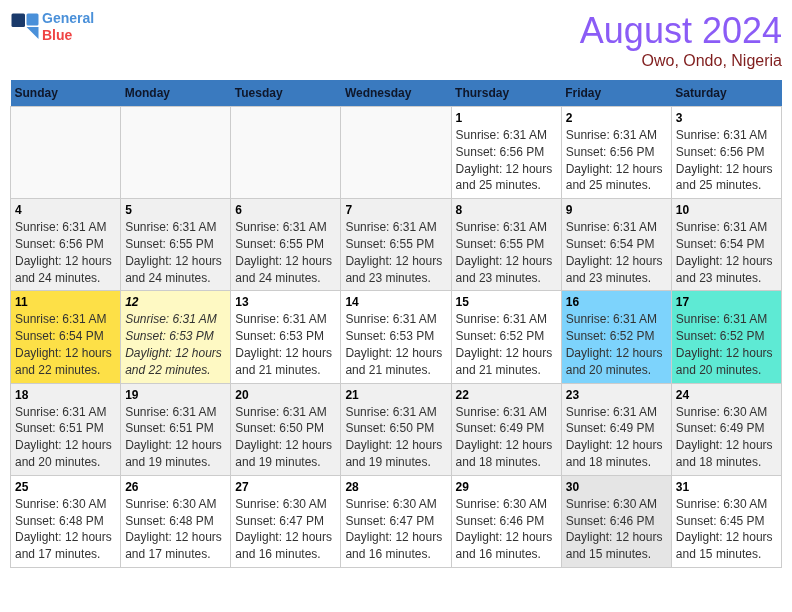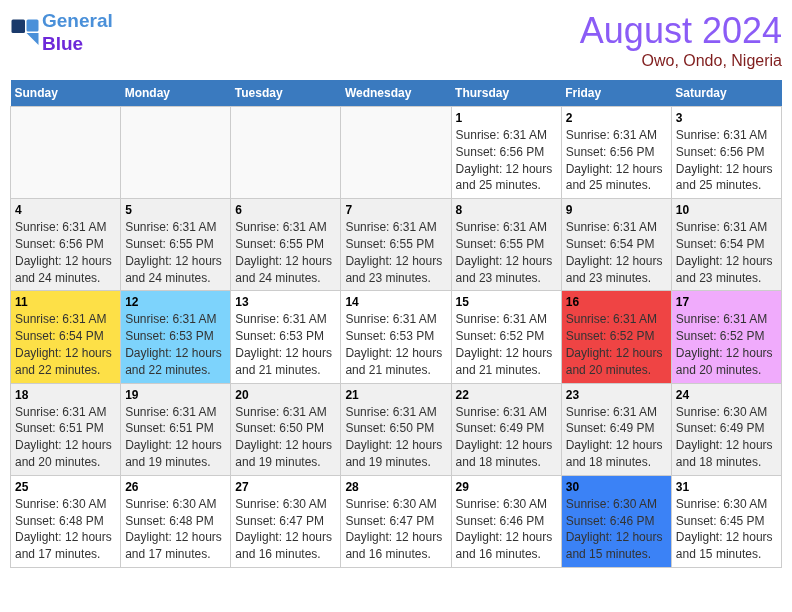--- a/index.html
+++ b/index.html
@@ -14,21 +14,21 @@
       display: flex;
       justify-content: space-between;
       align-items: flex-start;
       margin-bottom: 10px;
     }
     .logo {
       display: flex;
       align-items: center;
     }
     .logo-text {
-      font-size: 19px;
+      font-size: 14px;
       font-weight: bold;
       color: #1a1a2e;
       line-height: 1.2;
     }
     .logo-text span {
       color: #4a90d9;
     }
     .logo-icon {
       width: 30px;
       height: 30px;
@@ -46,21 +46,21 @@
       font-size: 16px;
       color: #7f1d1d;
     }
     .calendar {
       width: 100%;
       border-collapse: collapse;
       font-size: 11px;
     }
     .calendar th {
       background: #3a7abf;
-      color: #ffffff;
+      color: #0f172a;
       padding: 6px 4px;
       text-align: left;
       font-weight: bold;
       font-size: 12px;
     }
     .calendar td {
       border: 1px solid #ccc;
       vertical-align: top;
       padding: 4px;
       width: calc(100% / 7);
@@ -92,21 +92,21 @@
 
 <div class="header">
   <div class="logo">
     <svg class="logo-icon" viewBox="0 0 40 40">
       <rect x="2" y="2" width="18" height="18" rx="2" fill="#1a3a6b"></rect>
       <rect x="22" y="2" width="16" height="16" rx="2" fill="#4a90d9"></rect>
       <polygon points="22,20 38,20 38,36" fill="#4a90d9"></polygon>
     </svg>
     <div class="logo-text">
       <div><span>General</span></div>
-      <div><span style="color:#6d28d9">Blue</span></div>
+      <div><span style="color:#ef4444">Blue</span></div>
     </div>
   </div>
   <div class="title-block">
     <div class="month-title">August 2024</div>
     <div class="location">Owo, Ondo, Nigeria</div>
   </div>
 </div>
 
 <table class="calendar">
   <thead>
@@ -167,41 +167,41 @@
         <td style="background: rgb(240, 240, 240);">
           <div class="day-num">10</div>
           <div class="day-info">Sunrise: 6:31 AM<br>Sunset: 6:54 PM<br>Daylight: 12 hours<br>and 23 minutes.</div>
         </td>
       </tr>
       <tr>
         <td style="background: #fde047;">
           <div class="day-num">11</div>
           <div class="day-info">Sunrise: 6:31 AM<br>Sunset: 6:54 PM<br>Daylight: 12 hours<br>and 22 minutes.</div>
         </td>
-        <td style="background: #7dd3fc;">
+        <td style="background: #fef9c3; font-style: italic;">
           <div class="day-num">12</div>
           <div class="day-info">Sunrise: 6:31 AM<br>Sunset: 6:53 PM<br>Daylight: 12 hours<br>and 22 minutes.</div>
         </td>
         <td style="background: rgb(255, 255, 255);">
           <div class="day-num">13</div>
           <div class="day-info">Sunrise: 6:31 AM<br>Sunset: 6:53 PM<br>Daylight: 12 hours<br>and 21 minutes.</div>
         </td>
         <td style="background: rgb(255, 255, 255);">
           <div class="day-num">14</div>
           <div class="day-info">Sunrise: 6:31 AM<br>Sunset: 6:53 PM<br>Daylight: 12 hours<br>and 21 minutes.</div>
         </td>
         <td style="background: rgb(255, 255, 255);">
           <div class="day-num">15</div>
           <div class="day-info">Sunrise: 6:31 AM<br>Sunset: 6:52 PM<br>Daylight: 12 hours<br>and 21 minutes.</div>
         </td>
-        <td style="background: #ef4444;">
+        <td style="background: #7dd3fc;">
           <div class="day-num">16</div>
           <div class="day-info">Sunrise: 6:31 AM<br>Sunset: 6:52 PM<br>Daylight: 12 hours<br>and 20 minutes.</div>
         </td>
-        <td style="background: #f0abfc;">
+        <td style="background: #5eead4;">
           <div class="day-num">17</div>
           <div class="day-info">Sunrise: 6:31 AM<br>Sunset: 6:52 PM<br>Daylight: 12 hours<br>and 20 minutes.</div>
         </td>
       </tr>
       <tr>
         <td style="background: rgb(240, 240, 240);">
           <div class="day-num">18</div>
           <div class="day-info">Sunrise: 6:31 AM<br>Sunset: 6:51 PM<br>Daylight: 12 hours<br>and 20 minutes.</div>
         </td>
         <td style="background: rgb(240, 240, 240);">
@@ -243,21 +243,21 @@
           <div class="day-info">Sunrise: 6:30 AM<br>Sunset: 6:47 PM<br>Daylight: 12 hours<br>and 16 minutes.</div>
         </td>
         <td style="background: rgb(255, 255, 255);">
           <div class="day-num">28</div>
           <div class="day-info">Sunrise: 6:30 AM<br>Sunset: 6:47 PM<br>Daylight: 12 hours<br>and 16 minutes.</div>
         </td>
         <td style="background: rgb(255, 255, 255);">
           <div class="day-num">29</div>
           <div class="day-info">Sunrise: 6:30 AM<br>Sunset: 6:46 PM<br>Daylight: 12 hours<br>and 16 minutes.</div>
         </td>
-        <td style="background: #3b82f6;">
+        <td style="background: #e5e5e5;">
           <div class="day-num">30</div>
           <div class="day-info">Sunrise: 6:30 AM<br>Sunset: 6:46 PM<br>Daylight: 12 hours<br>and 15 minutes.</div>
         </td>
         <td style="background: rgb(255, 255, 255);">
           <div class="day-num">31</div>
           <div class="day-info">Sunrise: 6:30 AM<br>Sunset: 6:45 PM<br>Daylight: 12 hours<br>and 15 minutes.</div>
         </td>
       </tr>
     </tbody>
 </table>

